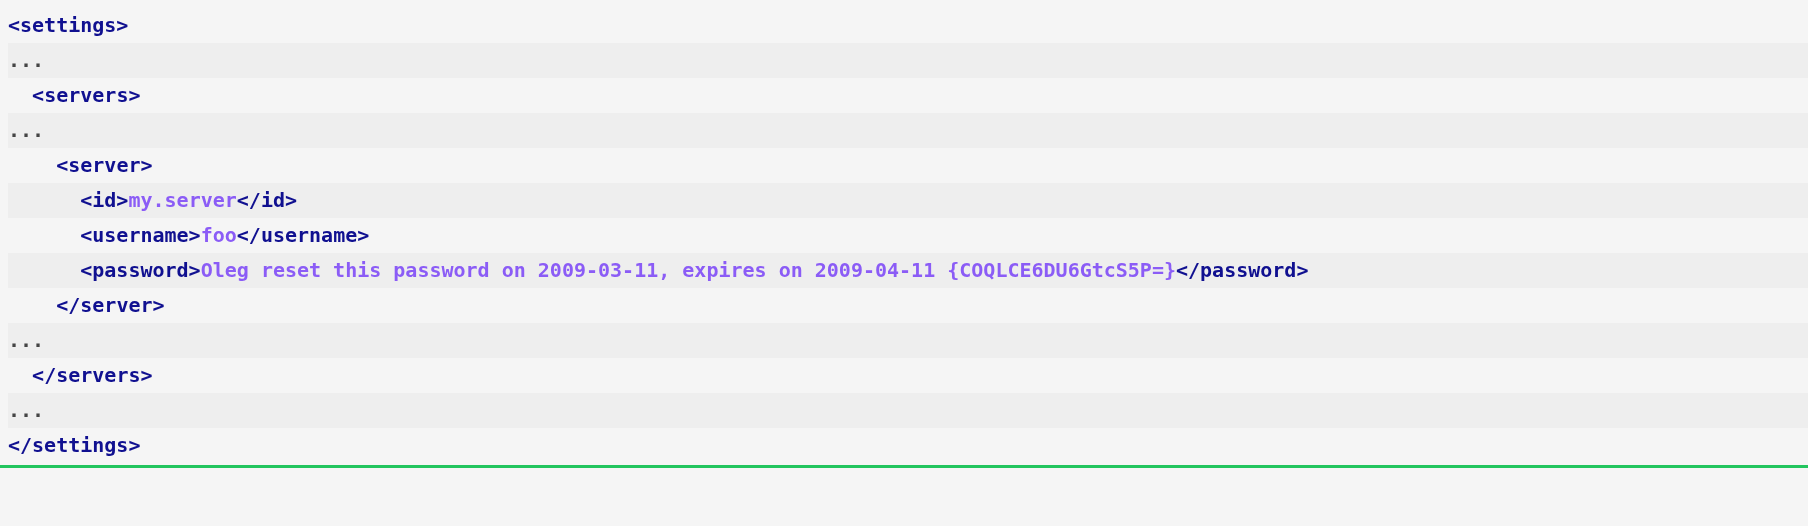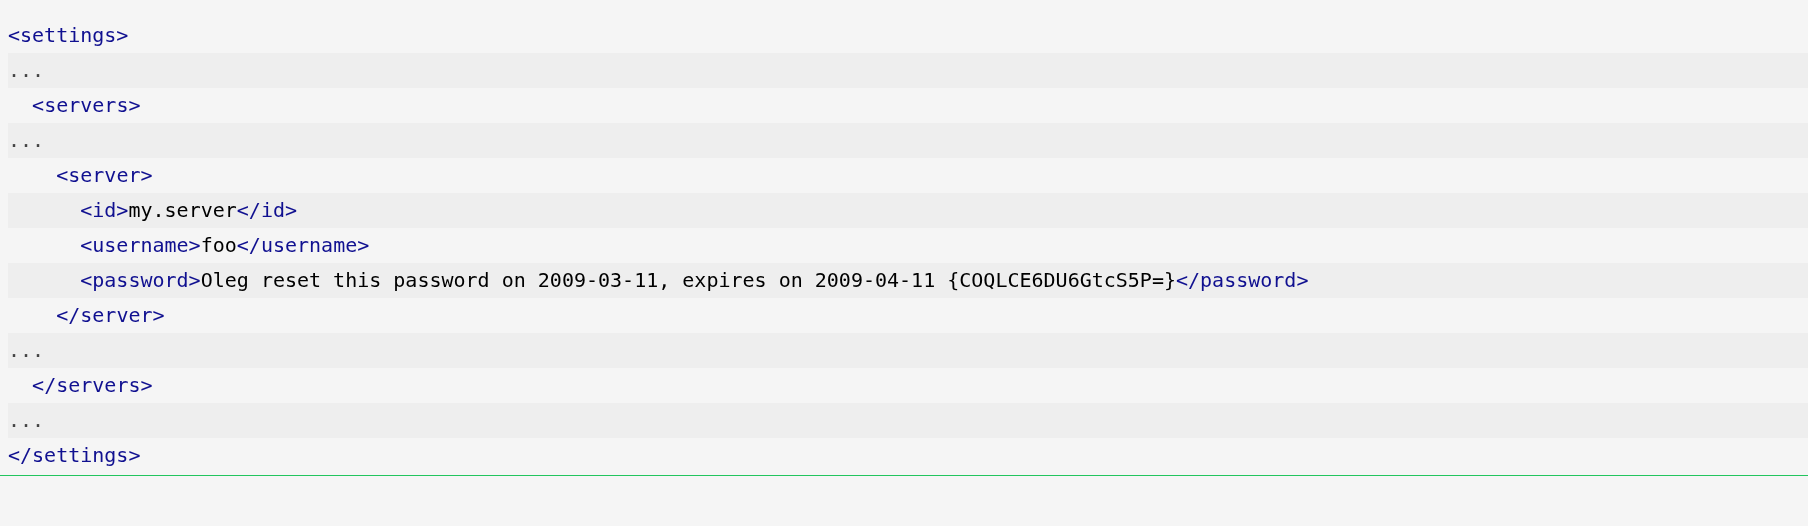--- a/index.html
+++ b/index.html
@@ -4,33 +4,34 @@
 <style>
   body {
     margin: 0;
     padding: 0;
     background: #f5f5f5;
     font-family: "Menlo", "Consolas", "DejaVu Sans Mono", monospace;
     font-size: 20px;
     line-height: 1.75;
   }
   .code-block {
-    border-bottom: 1px solid #22c55e;
-    padding: 18px 0 2px 8px;
+    border-bottom: 3px solid #22c55e;
+    padding: 8px 0 2px 8px;
     white-space: pre;
+    font-weight: bold;
   }
   .line {
     display: block;
   }
   .line.odd {
     background: #eeeeee;
   }
   .line.even {
     background: #f5f5f5;
   }
   .tag { color: #101090; }
-  .text { color: #000000; }
+  .text { color: #8b5cf6; }
   .ellipsis { color: #444; }
 </style>
 </head>
 <body>
 
 <div class="code-block" id="code-block"><span class="line even"><span class="tag">&lt;settings&gt;</span></span><span class="line odd"><span class="ellipsis">...</span></span><span class="line even">  <span class="tag">&lt;servers&gt;</span></span><span class="line odd"><span class="ellipsis">...</span></span><span class="line even">    <span class="tag">&lt;server&gt;</span></span><span class="line odd">      <span class="tag">&lt;id&gt;</span><span class="text">my.server</span><span class="tag">&lt;/id&gt;</span></span><span class="line even">      <span class="tag">&lt;username&gt;</span><span class="text">foo</span><span class="tag">&lt;/username&gt;</span></span><span class="line odd">      <span class="tag">&lt;password&gt;</span><span class="text">Oleg reset this password on 2009-03-11, expires on 2009-04-11 {COQLCE6DU6GtcS5P=}</span><span class="tag">&lt;/password&gt;</span></span><span class="line even">    <span class="tag">&lt;/server&gt;</span></span><span class="line odd"><span class="ellipsis">...</span></span><span class="line even">  <span class="tag">&lt;/servers&gt;</span></span><span class="line odd"><span class="ellipsis">...</span></span><span class="line even"><span class="tag">&lt;/settings&gt;</span></span></div>
 
 </body></html>

